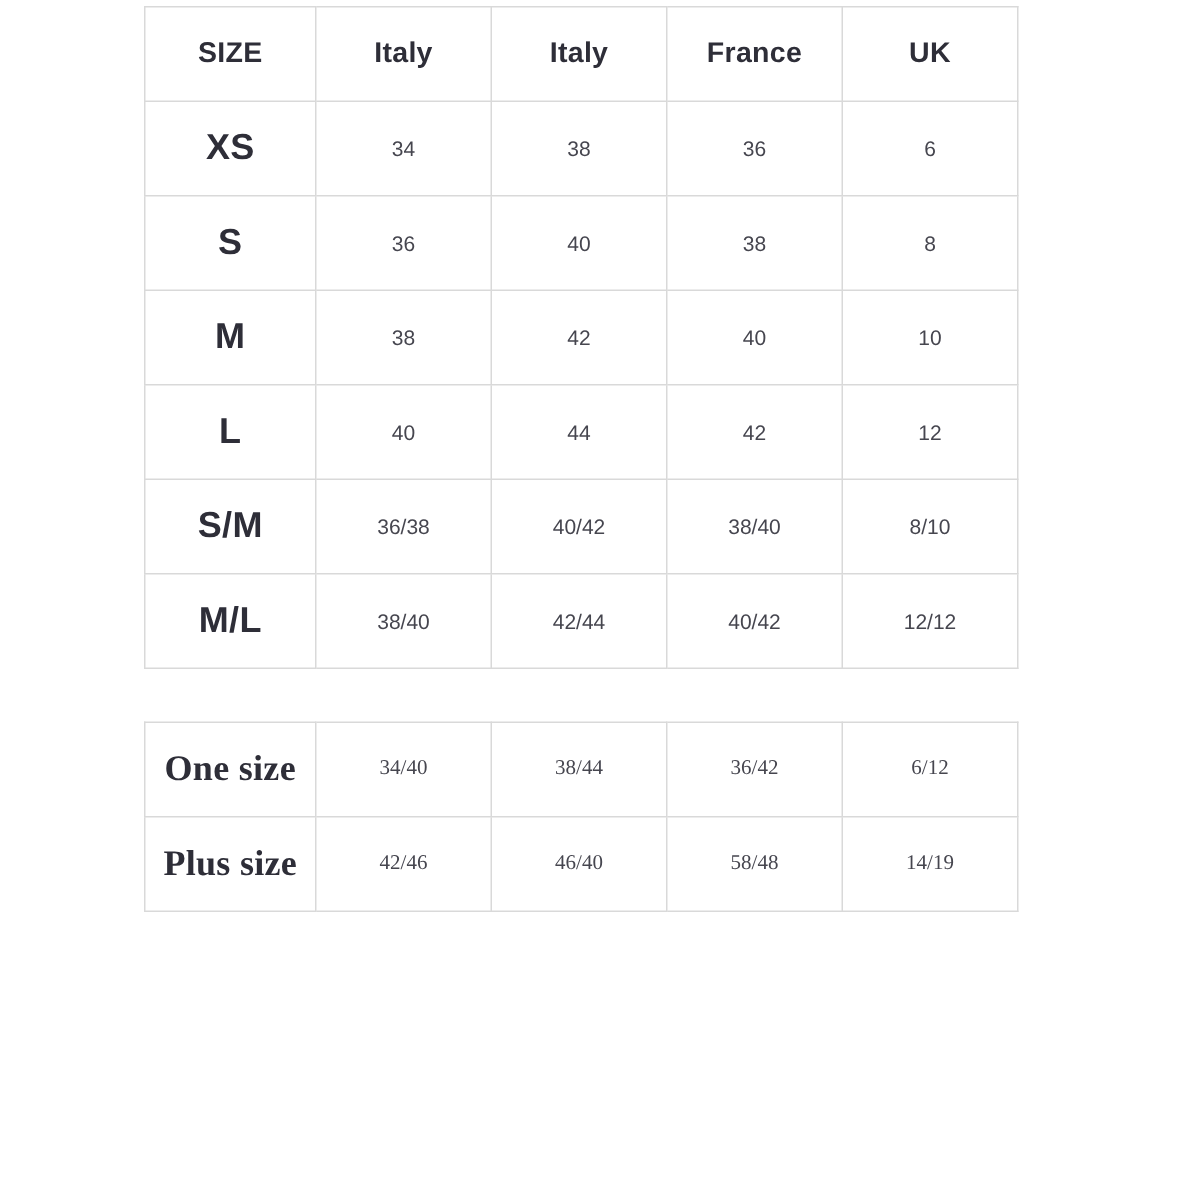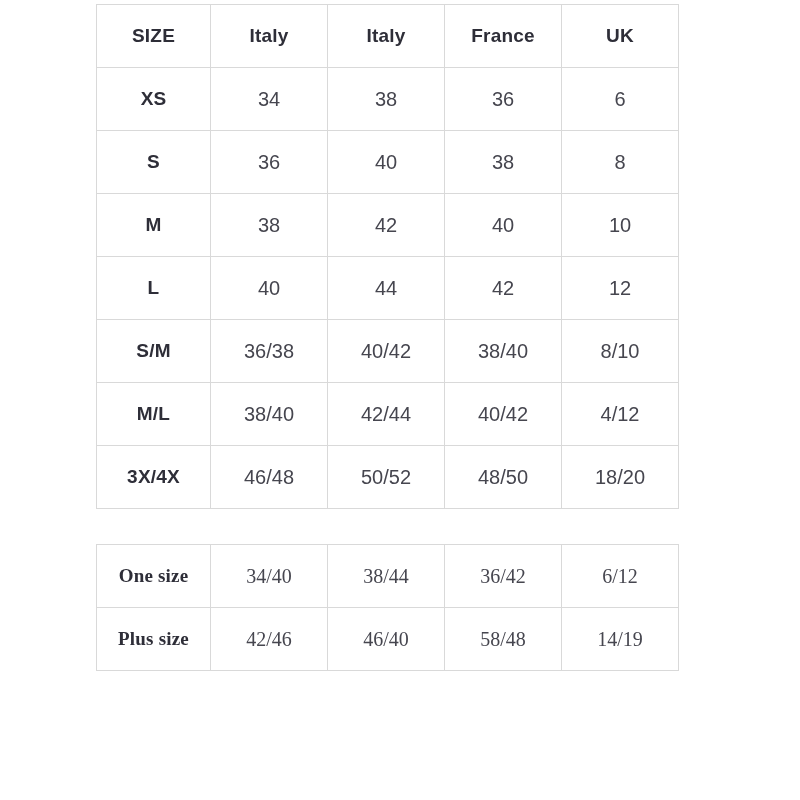--- a/index.html
+++ b/index.html
@@ -35,27 +35,27 @@
     padding: 0;
     background: #ffffff;
   }
   th {
     font-size: 19px;
     font-weight: 700;
     color: #2e2e38;
     letter-spacing: 0.2px;
   }
   td.label-cell {
-    font-size: 19px;
+    font-size: 24px;
     font-weight: 700;
     color: #2e2e38;
     letter-spacing: 0.2px;
   }
   td.value-cell {
-    font-size: 20px;
+    font-size: 14px;
     font-weight: 400;
     color: #46464f;
   }
   .second-table { margin-top: 35px; font-family: Liberation Serif, serif; }
 </style>
 </head>
 <body>
 
 <div class="page">
   <div class="tables-wrap">
@@ -111,28 +111,21 @@
             <td class="value-cell">36/38</td>
             <td class="value-cell">40/42</td>
             <td class="value-cell">38/40</td>
             <td class="value-cell">8/10</td>
           </tr>
           <tr>
             <td class="label-cell">M/L</td>
             <td class="value-cell">38/40</td>
             <td class="value-cell">42/44</td>
             <td class="value-cell">40/42</td>
-            <td class="value-cell">4/12</td>
-          </tr>
-          <tr>
-            <td class="label-cell">3X/4X</td>
-            <td class="value-cell">46/48</td>
-            <td class="value-cell">50/52</td>
-            <td class="value-cell">48/50</td>
-            <td class="value-cell">18/20</td>
+            <td class="value-cell">12/12</td>
           </tr>
         </tbody>
     </table>
 
     <table class="second-table">
       <colgroup>
         <col class="size-col">
           <col>
           <col>
           <col>

